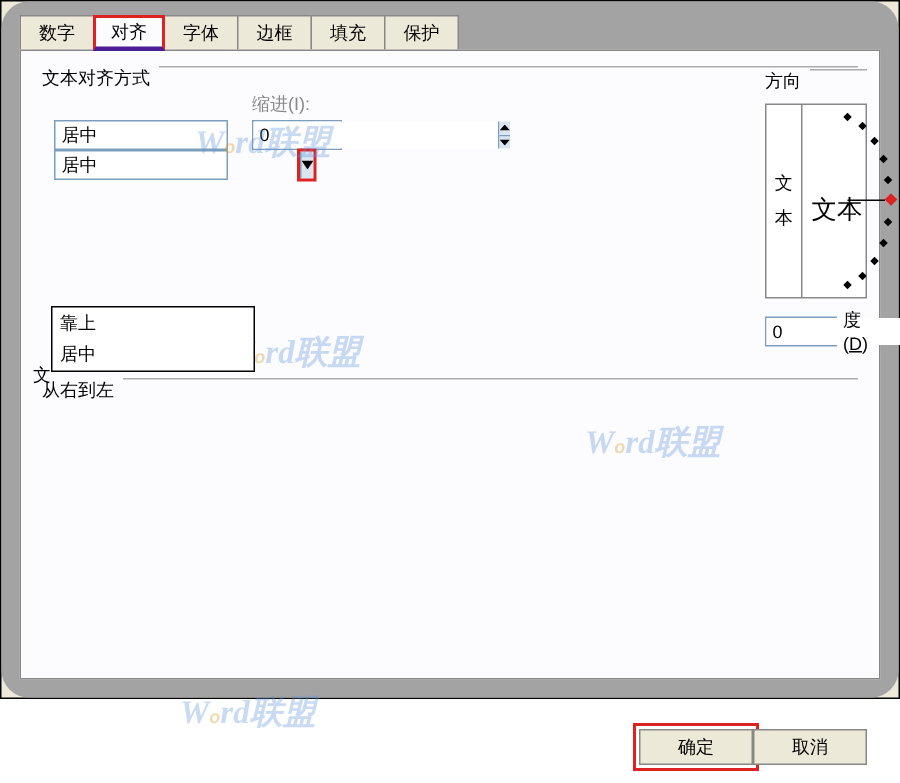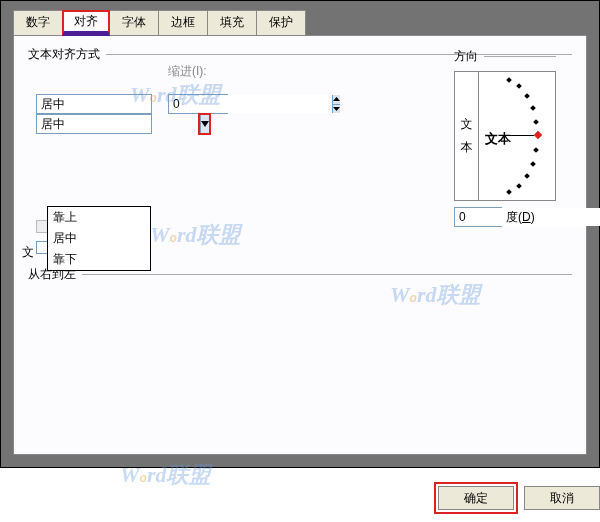--- a/index.html
+++ b/index.html
@@ -1,60 +1,60 @@
 <!DOCTYPE html>
 <html><head>
   <meta charset="utf-8">
   <style>
     * { box-sizing: border-box; margin: 0; padding: 0; font-family: "Microsoft YaHei", "SimSun", sans-serif; font-size: 12px; }
     body { background: #fff; width: 600px; height: 522px; position: relative; }
     .dialog { width: 600px; border: 1px solid #000; background: #ece9d8; }
     .titlebar { background: linear-gradient(#0a246a, #a6caf0); color: #fff; height: 22px; display: flex; align-items: center; padding: 0 4px; }
     .titlebar-text { flex: 1; font-weight: bold; padding-left: 2px; }
     .titlebar-btn { width: 18px; height: 16px; background: #d4d0c8; border: 1px outset #fff; margin-left: 2px; text-align: center; line-height: 12px; color: #000; font-family: Arial; font-size: 11px; cursor: pointer; }
-    .body { padding: 8px 12px 12px 12px; background: #737373; }
+    .body { padding: 8px 12px 12px 12px; background: #a3a3a3; border-radius: 18px; }
     .tabs { display: flex; position: relative; top: 1px; }
     .tab { padding: 3px 12px; border: 1px solid #888; background: #ece9d8; margin-right: -1px; cursor: pointer; border-bottom: none; }
-    .tab.active { background: #fcfcfe; border-bottom: 5px solid #4c1d95; z-index: 2; }
+    .tab.active { background: #fcfcfe; border-bottom: 3px solid #4c1d95; z-index: 2; }
     .tab-highlight { border: 2px solid #d22; padding: 1px 10px; }
     .panel { border: 1px solid #888; background: #fcfcfe; padding: 10px 14px 20px 14px; min-height: 420px; position: relative; }
-    .group-line { display: flex; align-items: center; }
+    .group-line { display: flex; align-items: flex-start; }
     .group-line .line { flex: 1; height: 1px; background: #aaa; margin-left: 6px; }
     .field-label { margin: 6px 0 2px 8px; }
     .combo { display: inline-flex; width: 116px; height: 20px; border: 1px solid #7b9ebd; background: #fff; }
     .combo input { flex: 1; border: none; padding: 0 4px; font-size: 12px; outline: none; background: transparent; }
     .combo-btn { width: 16px; background: #dbe5f1; border-left: 1px solid #7b9ebd; display: flex; align-items: center; justify-content: center; cursor: pointer; }
     .combo-btn svg { width: 8px; height: 6px; }
     .red-box { outline: 2px solid #d22; }
     .row { display: flex; align-items: flex-end; margin-left: 8px; gap: 16px; }
     .indent-block { display: inline-block; }
-    .indent-label { color: #888; margin-bottom: 14px; }
+    .indent-label { color: #888; margin-bottom: 2px; }
     .spinner { display: inline-flex; width: 60px; height: 20px; border: 1px solid #7b9ebd; background: #fff; }
     .spinner input { flex: 1; border: none; padding: 0 4px; outline: none; }
     .spinner-btns { width: 15px; display: flex; flex-direction: column; border-left: 1px solid #7b9ebd; }
     .spin-btn { flex: 1; background: #dbe5f1; display: flex; align-items: center; justify-content: center; cursor: pointer; }
     .spin-btn:first-child { border-bottom: 1px solid #7b9ebd; }
     .spin-btn svg { width: 7px; height: 4px; }
-    .dropdown-list { position: absolute; left: 33px; top: 170px; width: 104px; border: 1px solid #000; background: #fff; z-index: 10; }
+    .dropdown-list { position: absolute; left: 20px; top: 170px; width: 136px; border: 1px solid #000; background: #fff; z-index: 10; }
     .dropdown-list div { padding: 2px 5px; cursor: pointer; }
     .dropdown-list .selected { background: #316ac5; color: #fff; }
     .checkbox-row { margin: 4px 0 4px 8px; display: flex; align-items: center; gap: 4px; }
     .checkbox { width: 13px; height: 13px; border: 1px solid #7b9ebd; background: #fff; cursor: pointer; }
     .checkbox.disabled { background: #eee; border-color: #bbb; }
     .disabled-text { color: #aca899; }
-    .orientation { position: absolute; right: 30px; top: 12px; width: 102px; }
+    .orientation { position: absolute; right: 8px; top: 12px; width: 68px; }
     .orient-preview { border: 1px solid #888; background: #fff; height: 130px; display: flex; margin-top: 6px; }
     .vert-text { width: 24px; border-right: 1px solid #888; display: flex; flex-direction: column; align-items: center; justify-content: center; gap: 6px; }
     .arc-box { flex: 1; position: relative; }
     .dot { position: absolute; width: 4px; height: 4px; background: #000; transform: rotate(45deg); }
     .dot.red { background: #d22; width: 6px; height: 6px; }
-    .arc-text { position: absolute; left: 6px; top: 58px; font-size: 13px; font-weight: bold; }
+    .arc-text { position: absolute; left: 6px; top: 58px; font-size: 17px; }
     .arc-line { position: absolute; left: 30px; top: 63px; width: 25px; height: 1px; background: #000; }
     .degree-row { display: flex; align-items: center; margin-top: 6px; gap: 4px; }
-    .btn-row { position: absolute; right: 0; bottom: 12px; display: flex; gap: 10px; }
+    .btn-row { position: absolute; right: 22px; bottom: 12px; display: flex; }
     .btn { width: 76px; height: 24px; border: 1px solid #888; background: #ece9d8; cursor: pointer; display: flex; align-items: center; justify-content: center; }
     .btn-highlight { outline: 2px solid #d22; outline-offset: 2px; }
     .watermark { position: absolute; font-size: 22px; font-style: italic; font-weight: bold; color: rgba(100,150,220,0.35); font-family: Georgia, serif; pointer-events: none; }
     .watermark .o { color: rgba(220,160,60,0.4); }
     .wm1 { left: 130px; top: 80px; }
     .wm2 { left: 150px; top: 220px; }
     .wm3 { left: 390px; top: 280px; }
     .wm4 { left: 120px; top: 460px; }
     .underline { text-decoration: underline; }
   </style>
@@ -114,21 +114,20 @@
               <svg viewBox="0 0 8 6">
                 <path d="M0 0 L8 0 L4 6 Z" fill="#000"></path>
               </svg>
             </div>
         </div>
       </div>
 
       <div class="dropdown-list">
         <div>靠上</div>
         <div>居中</div>
-        <div>靠下</div>
       </div>
 
       <div style="height:80px"></div>
 
       <div class="checkbox-row">
         <div class="checkbox disabled"></div>
         <span class="disabled-text">缩小字体填充(K)</span>
       </div>
       <div class="checkbox-row">
         <div class="checkbox"></div>

